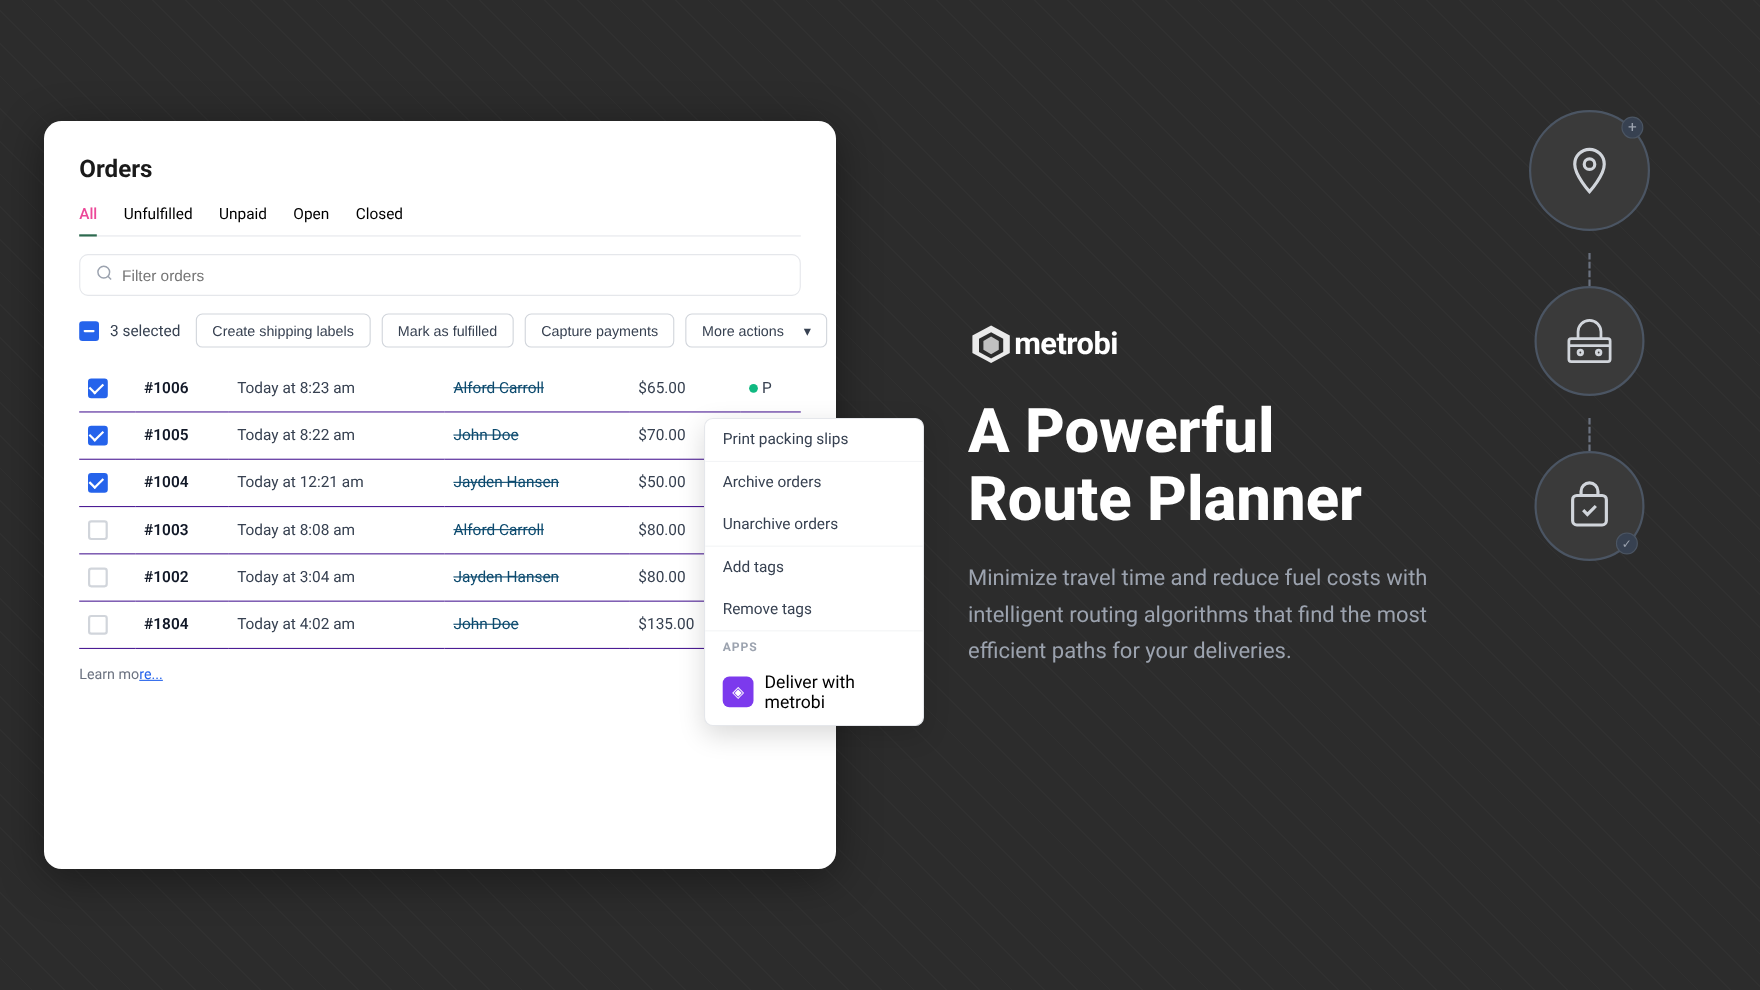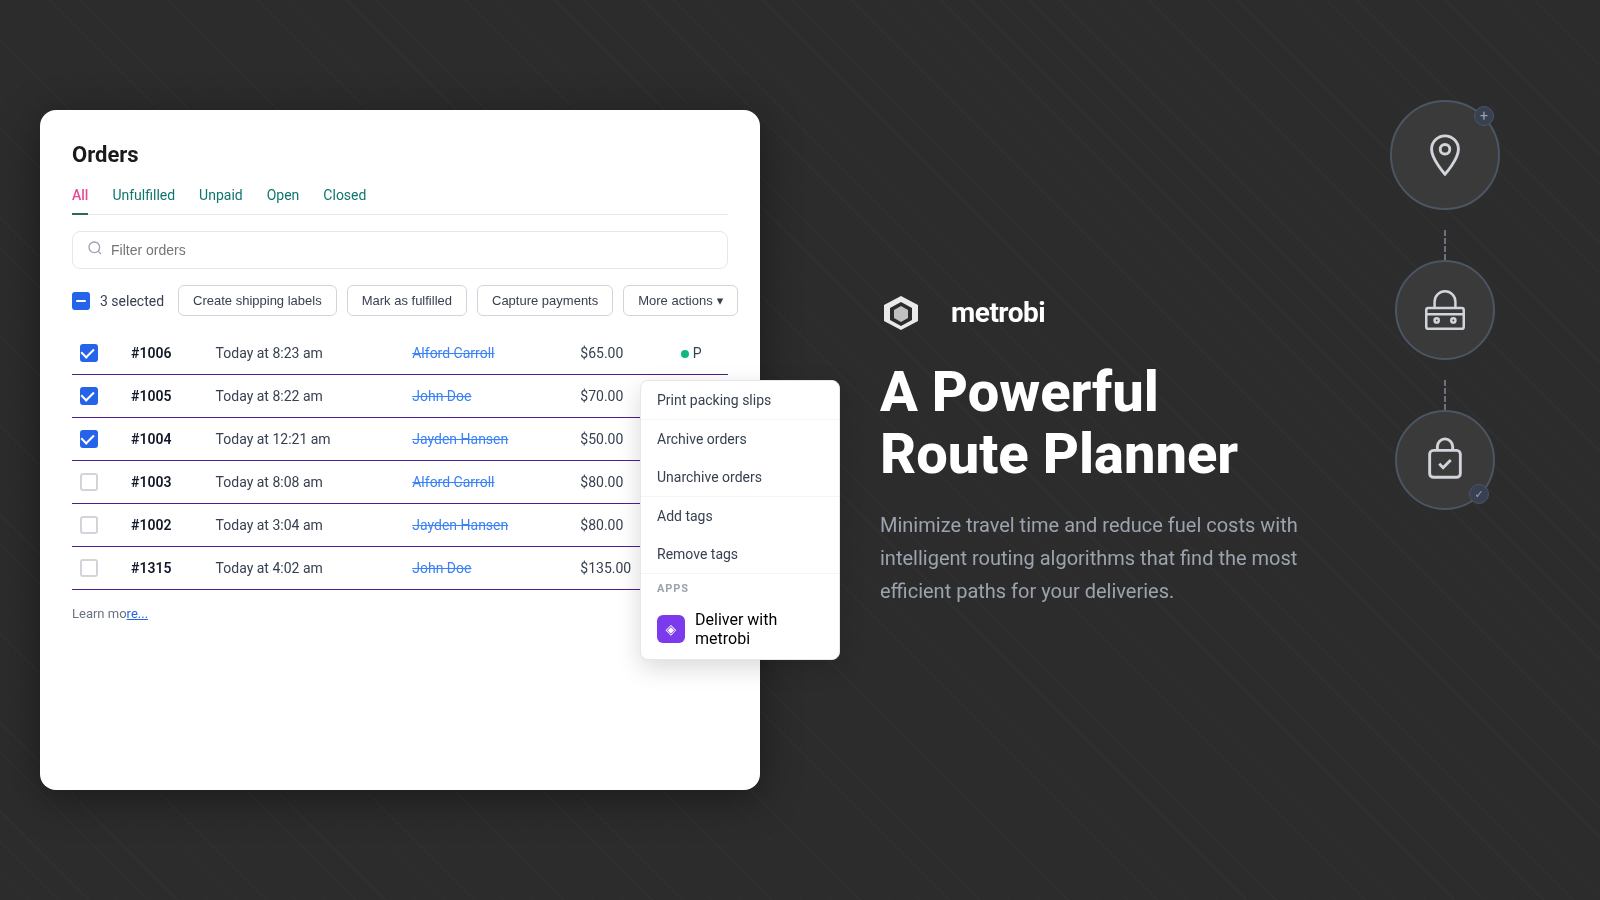--- a/index.html
+++ b/index.html
@@ -50,21 +50,21 @@
 
     
     .tabs {
       display: flex;
       gap: 24px;
       border-bottom: 1px solid #e5e7eb;
       margin-bottom: 16px;
     }
     .tab {
       font-size: 14px;
-      color: #0f766e;
+      color: #000000;
       padding-bottom: 10px;
       cursor: pointer;
       border-bottom: 2px solid transparent;
       margin-bottom: -1px;
     }
     .tab.active {
       color: #ec4899;
       border-bottom: 2px solid #2d6a4f;
       font-weight: 500;
     }
@@ -138,21 +138,21 @@
     .btn-more-actions {
       border: 1px solid #d1d5db;
       border-radius: 6px;
       padding: 7px 14px;
       font-size: 13px;
       background: #fff;
       color: #374151;
       cursor: pointer;
       display: flex;
       align-items: center;
-      gap: 4px;
+      gap: 18px;
       white-space: nowrap;
       position: relative;
     }
 
     
     .orders-table {
       width: 100%;
       border-collapse: collapse;
     }
     .orders-table td {
@@ -160,21 +160,21 @@
       font-size: 14px;
       color: #374151;
       border-bottom: 1px solid #4c1d95;
       vertical-align: middle;
     }
     .order-num {
       font-weight: 600;
       color: #111827;
     }
     .customer-name {
-      color: #3b82f6;
+      color: #0c4a6e;
       text-decoration: line-through;
       text-align: right;
     }
     .status-dot {
       width: 8px;
       height: 8px;
       border-radius: 50%;
       background: #10b981;
       display: inline-block;
       margin-right: 4px;
@@ -275,21 +275,21 @@
       display: flex;
       flex-direction: column;
       justify-content: center;
       padding: 60px 80px;
       position: relative;
     }
 
     .metrobi-logo {
       display: flex;
       align-items: center;
-      gap: 29px;
+      gap: 0;
       margin-bottom: 28px;
     }
     .metrobi-logo-icon {
       width: 42px;
       height: 42px;
     }
     .metrobi-logo-text {
       font-size: 28px;
       font-weight: 700;
       color: #fff;
@@ -461,21 +461,21 @@
           <td><span class="order-num">#1002</span></td>
           <td>Today at 3:04 am</td>
           <td><span class="customer-name">Jayden Hansen</span></td>
           <td>$80.00</td>
           <td><span class="status-dot"></span><span>P</span></td>
         </tr>
         <tr>
           <td>
               <div class="row-checkbox"></div>
             </td>
-          <td><span class="order-num">#1315</span></td>
+          <td><span class="order-num">#1804</span></td>
           <td>Today at 4:02 am</td>
           <td><span class="customer-name">John Doe</span></td>
           <td>$135.00</td>
           <td><span class="status-dot"></span><span>P</span></td>
         </tr>
       </tbody>
     </table>
 
     <div class="learn-more">
       <span>Learn mo</span><a>re...</a>

